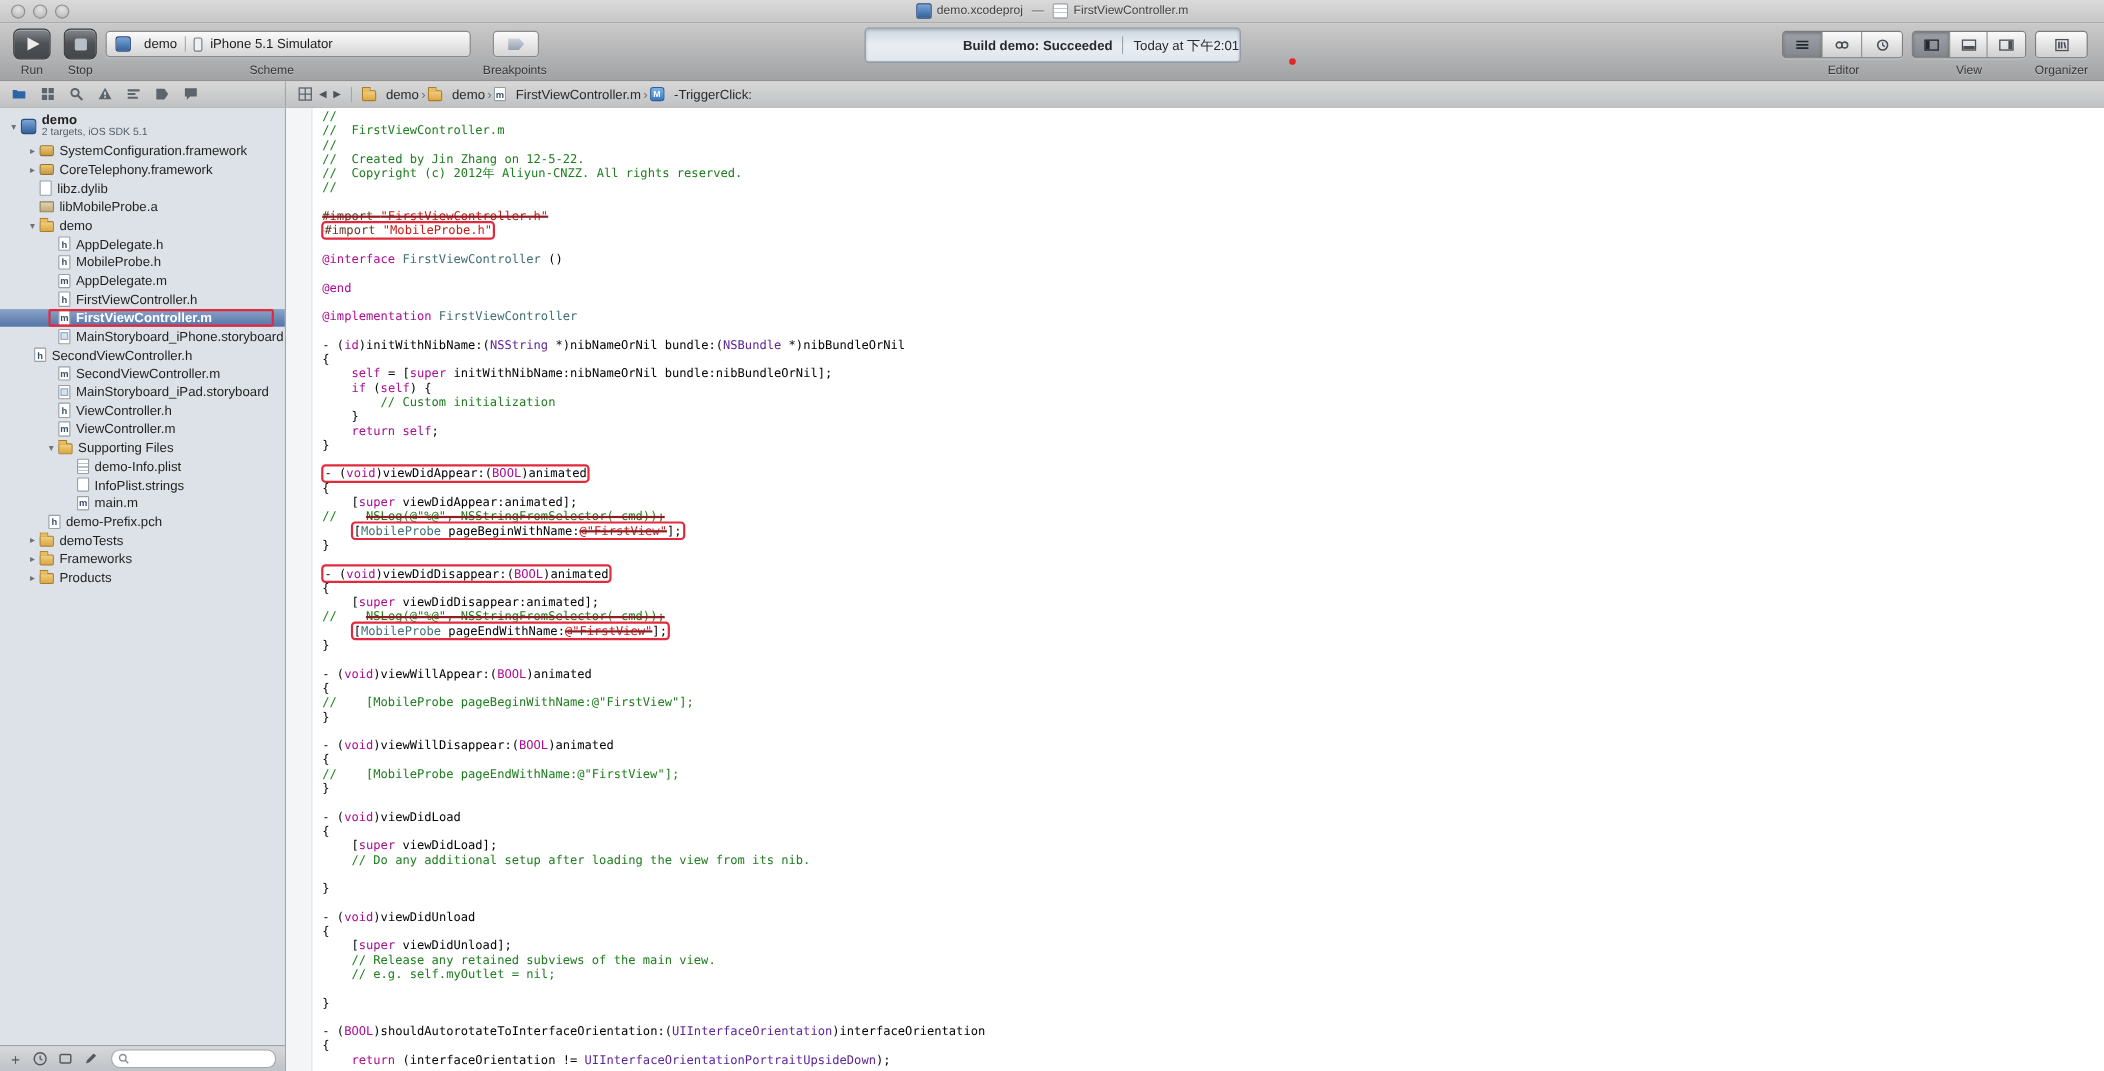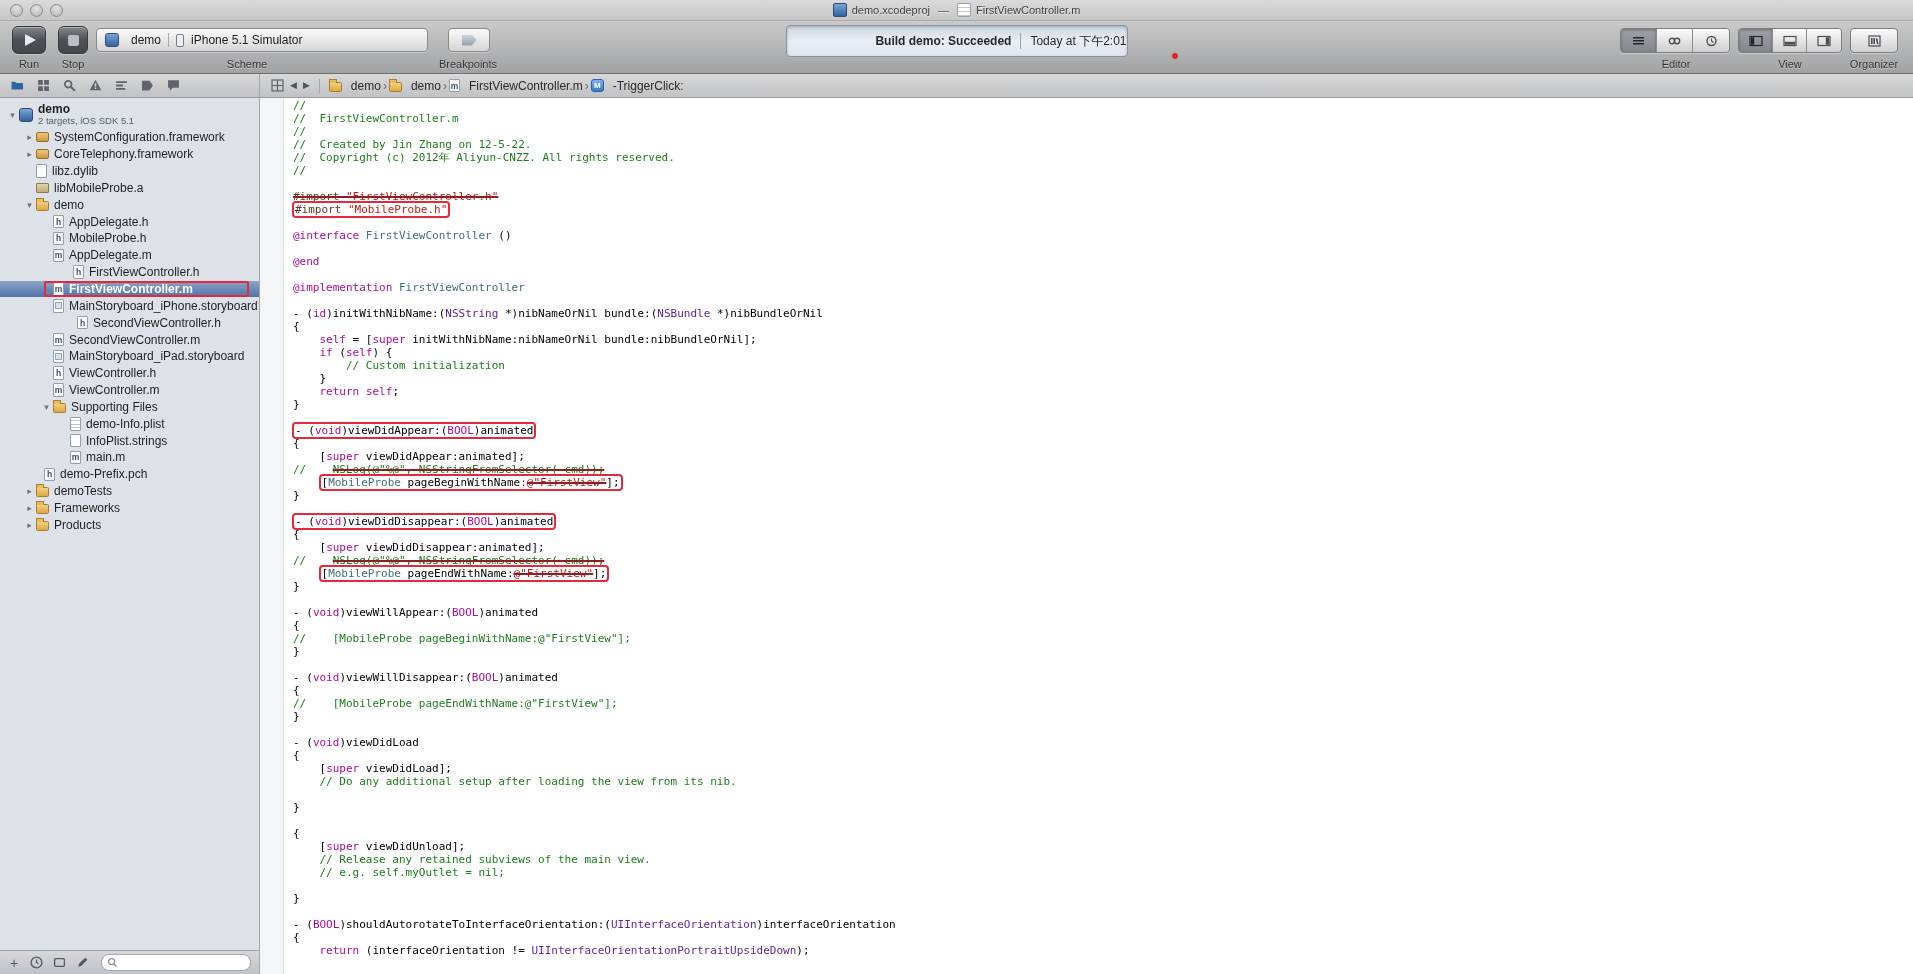--- a/index.html
+++ b/index.html
@@ -331,37 +331,37 @@
           <div class="srow" style="padding-left: 40px;">
             <span class="disc"></span>
             <span class="fic file-h" data-letter="h"></span>
             <span class="slabel">MobileProbe.h</span>
           </div>
           <div class="srow" style="padding-left: 40px;">
             <span class="disc"></span>
             <span class="fic file-m" data-letter="m"></span>
             <span class="slabel">AppDelegate.m</span>
           </div>
-          <div class="srow" style="padding-left: 60px;">
+          <div class="srow" style="padding-left: 40px;">
             <span class="disc"></span>
             <span class="fic file-h" data-letter="h"></span>
             <span class="slabel">FirstViewController.h</span>
           </div>
           <div class="srow sel" style="padding-left: 40px;">
             <span class="disc"></span>
             <span class="fic file-m" data-letter="m"></span>
             <span class="slabel">FirstViewController.m</span>
             <span class="rowbox"></span>
           </div>
           <div class="srow" style="padding-left: 40px;">
             <span class="disc"></span>
             <span class="fic storyboard"></span>
             <span class="slabel">MainStoryboard_iPhone.storyboard</span>
           </div>
-          <div class="srow" style="padding-left: 64px; text-align: center;">
+          <div class="srow" style="padding-left: 18px; text-align: center;">
             <span class="disc"></span>
             <span class="fic file-h" data-letter="h"></span>
             <span class="slabel">SecondViewController.h</span>
           </div>
           <div class="srow" style="padding-left: 40px;">
             <span class="disc"></span>
             <span class="fic file-m" data-letter="m"></span>
             <span class="slabel">SecondViewController.m</span>
           </div>
           <div class="srow" style="padding-left: 40px;">
@@ -497,20 +497,21 @@
         <div class="cl"><span class="c-c">//    [MobileProbe pageEndWithName:@"FirstView"];</span></div>
         <div class="cl"><span class="c-n">}</span></div>
         <div class="cl"></div>
         <div class="cl"><span class="c-n">- (</span><span class="c-k">void</span><span class="c-n">)viewDidLoad</span></div>
         <div class="cl"><span class="c-n">{</span></div>
         <div class="cl"><span class="c-n">    [</span><span class="c-k">super</span><span class="c-n"> viewDidLoad];</span></div>
         <div class="cl"><span class="c-c">    // Do any additional setup after loading the view from its nib.</span></div>
         <div class="cl"></div>
         <div class="cl"><span class="c-n">}</span></div>
         <div class="cl"></div>
+        <div class="cl"><span class="c-n">- (</span><span class="c-k">void</span><span class="c-n">)viewDidUnload</span></div>
         <div class="cl"><span class="c-n">{</span></div>
         <div class="cl"><span class="c-n">    [</span><span class="c-k">super</span><span class="c-n"> viewDidUnload];</span></div>
         <div class="cl"><span class="c-c">    // Release any retained subviews of the main view.</span></div>
         <div class="cl"><span class="c-c">    // e.g. self.myOutlet = nil;</span></div>
         <div class="cl"></div>
         <div class="cl"><span class="c-n">}</span></div>
         <div class="cl"></div>
         <div class="cl"><span class="c-n">- (</span><span class="c-k">BOOL</span><span class="c-n">)shouldAutorotateToInterfaceOrientation:(</span><span class="c-t">UIInterfaceOrientation</span><span class="c-n">)interfaceOrientation</span></div>
         <div class="cl"><span class="c-n">{</span></div>
         <div class="cl"><span class="c-n">    </span><span class="c-k">return</span><span class="c-n"> (interfaceOrientation != </span><span class="c-t">UIInterfaceOrientationPortraitUpsideDown</span><span class="c-n">);</span></div>

